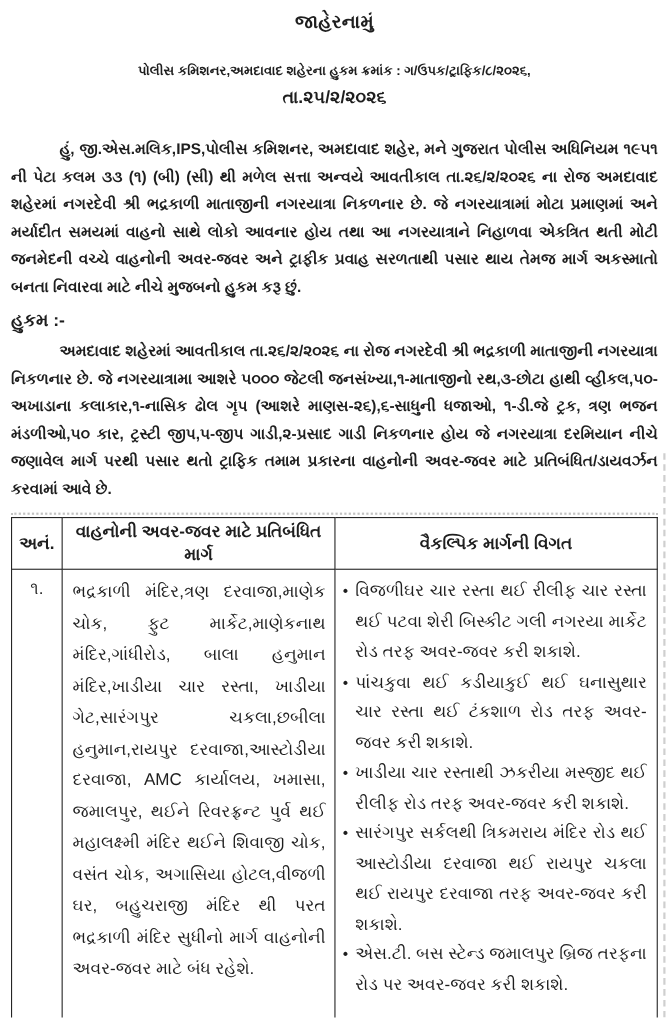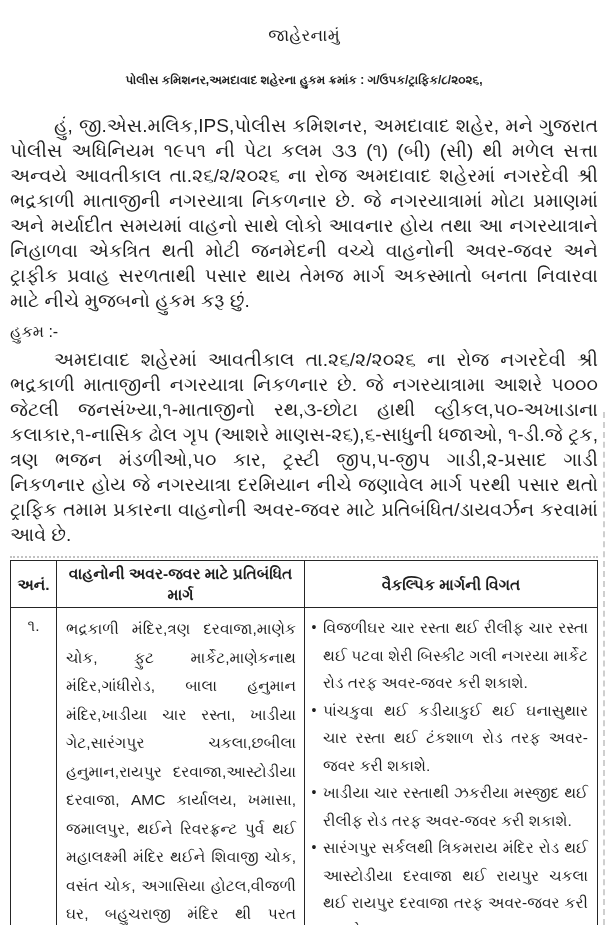--- a/index.html
+++ b/index.html
@@ -14,48 +14,48 @@
     position: relative;
   }
   .page {
     width: 608px;
     height: 925px;
     padding: 10px 10px 0 10px;
     position: relative;
   }
   .doc-title {
     text-align: center;
-    font-weight: 400;
+    font-weight: 700;
     font-size: 17px;
     letter-spacing: 0.2px;
-    margin-top: 16px;
   }
   .order-line {
     text-align: center;
     font-weight: 700;
     font-size: 12px;
     margin-top: 21px;
     line-height: 26px;
   }
   .date-line {
     text-align: center;
     font-weight: 700;
     font-size: 16px;
     line-height: 26px;
   }
   .para {
     margin-top: 20px;
-    font-size: 19px;
+    font-size: 14px;
     line-height: 25px;
     text-align: justify;
     text-indent: 44px;
+    font-weight: bold;
   }
   .order-heading {
     margin-top: 6px;
-    font-weight: 400;
+    font-weight: 700;
     font-size: 16px;
     line-height: 25px;
   }
   .para.second { margin-top: 3px; }
 
   .scan-dotted-top {
     border-top: 2px dotted #c2c2c2;
     margin-top: 9px;
     margin-bottom: 2px;
   }
@@ -117,20 +117,21 @@
 </style>
 </head>
 <body>
 
 <div class="page">
 
   <div class="doc-title">જાહેરનામું</div>
 
   <div class="order-line">પોલીસ કમિશનર,અમદાવાદ શહેરના હુકમ ક્રમાંક : ગ/ઉપક/ટ્રાફિક/૮/૨૦૨૬,</div>
 
+  <div class="date-line">તા.૨૫/૨/૨૦૨૬</div>
 
   <div class="para">હું, જી.એસ.મલિક,IPS,પોલીસ કમિશનર, અમદાવાદ શહેર, મને ગુજરાત પોલીસ અધિનિયમ ૧૯૫૧ ની પેટા કલમ ૩૩ (૧) (બી) (સી) થી મળેલ સત્તા અન્વયે આવતીકાલ તા.૨૬/૨/૨૦૨૬ ના રોજ અમદાવાદ શહેરમાં નગરદેવી શ્રી ભદ્રકાળી માતાજીની નગરયાત્રા નિકળનાર છે. જે નગરયાત્રામાં મોટા પ્રમાણમાં અને મર્યાદીત સમયમાં વાહનો સાથે લોકો આવનાર હોય તથા આ નગરયાત્રાને નિહાળવા એકત્રિત થતી મોટી જનમેદની વચ્ચે વાહનોની અવર-જવર અને ટ્રાફીક પ્રવાહ સરળતાથી પસાર થાય તેમજ માર્ગ અકસ્માતો બનતા નિવારવા માટે નીચે મુજબનો હુકમ કરૂ છું.</div>
 
   <div class="order-heading">હુકમ :-</div>
 
   <div class="para second">અમદાવાદ શહેરમાં આવતીકાલ તા.૨૬/૨/૨૦૨૬ ના રોજ નગરદેવી શ્રી ભદ્રકાળી માતાજીની નગરયાત્રા નિકળનાર છે. જે નગરયાત્રામા આશરે ૫૦૦૦ જેટલી જનસંખ્યા,૧-માતાજીનો રથ,૩-છોટા હાથી વ્હીકલ,૫૦-અખાડાના કલાકાર,૧-નાસિક ઢોલ ગૃપ (આશરે માણસ-૨૬),૬-સાધુની ધજાઓ, ૧-ડી.જે ટ્રક, ત્રણ ભજન મંડળીઓ,૫૦ કાર, ટ્રસ્ટી જીપ,૫-જીપ ગાડી,૨-પ્રસાદ ગાડી નિકળનાર હોય જે નગરયાત્રા દરમિયાન નીચે જણાવેલ માર્ગ પરથી પસાર થતો ટ્રાફિક તમામ પ્રકારના વાહનોની અવર-જવર માટે પ્રતિબંધિત/ડાયવર્ઝન કરવામાં આવે છે.</div>
 
   <div class="scan-dotted-top"></div>
 
   <table class="notice-table">

